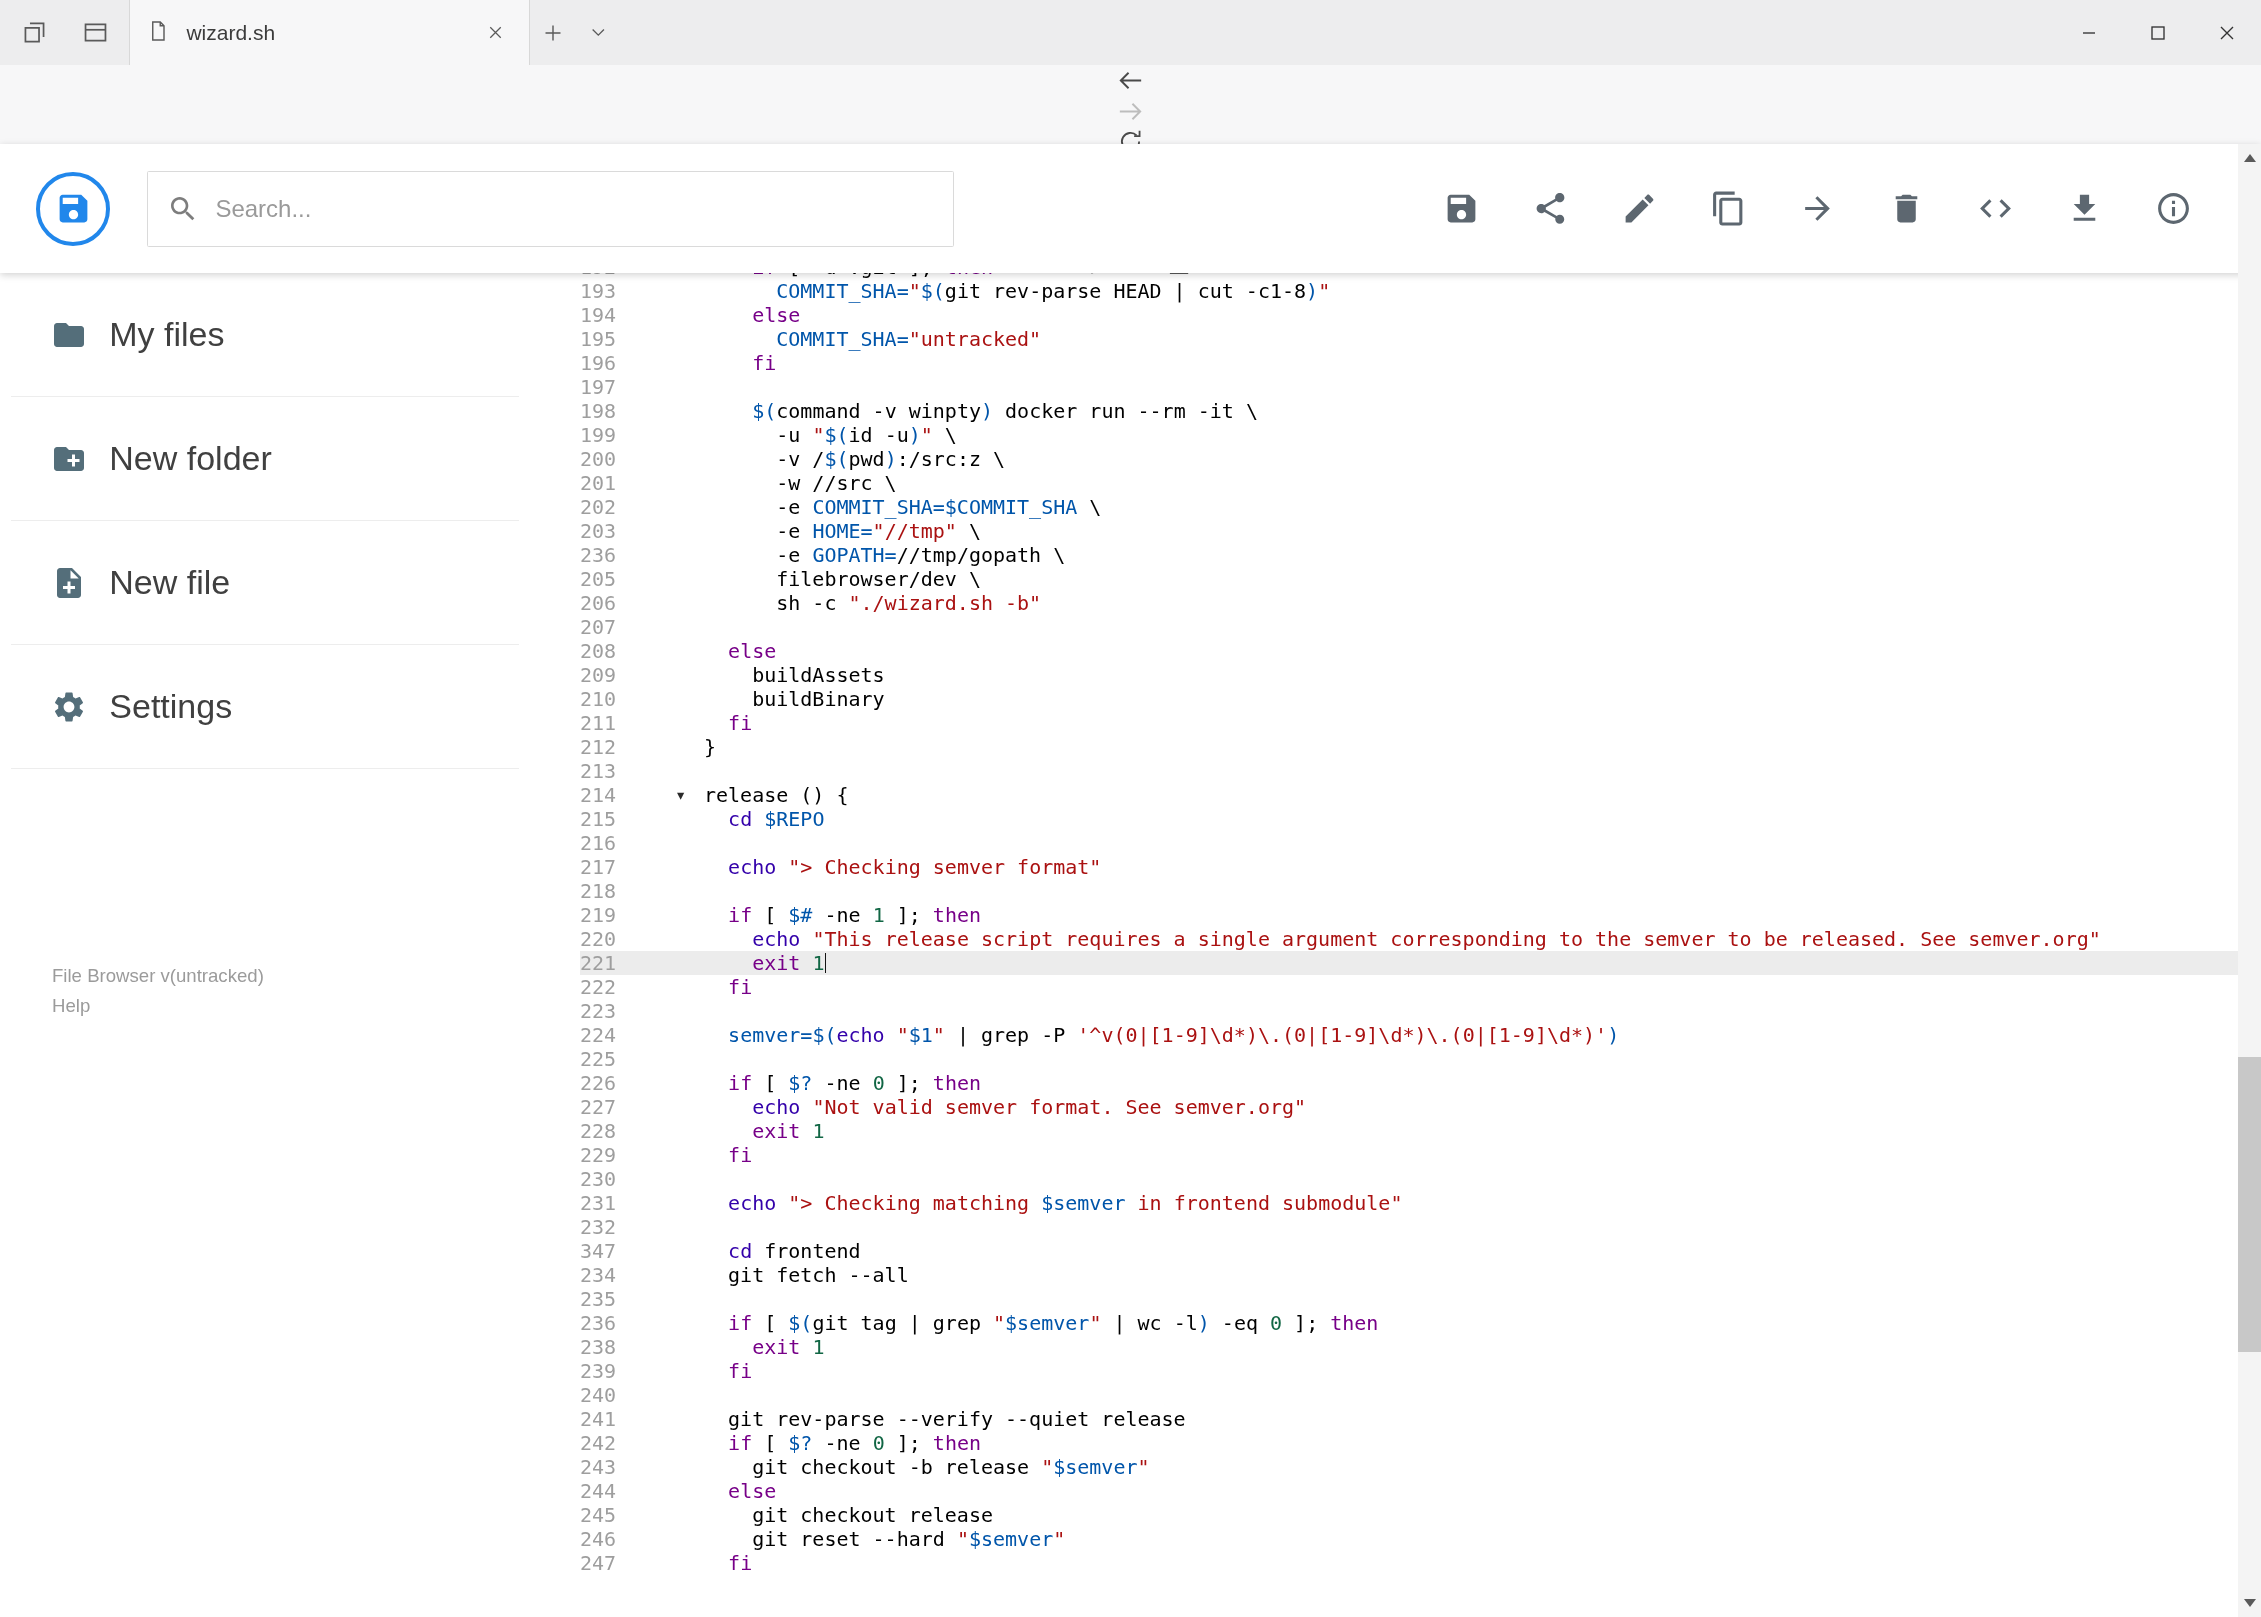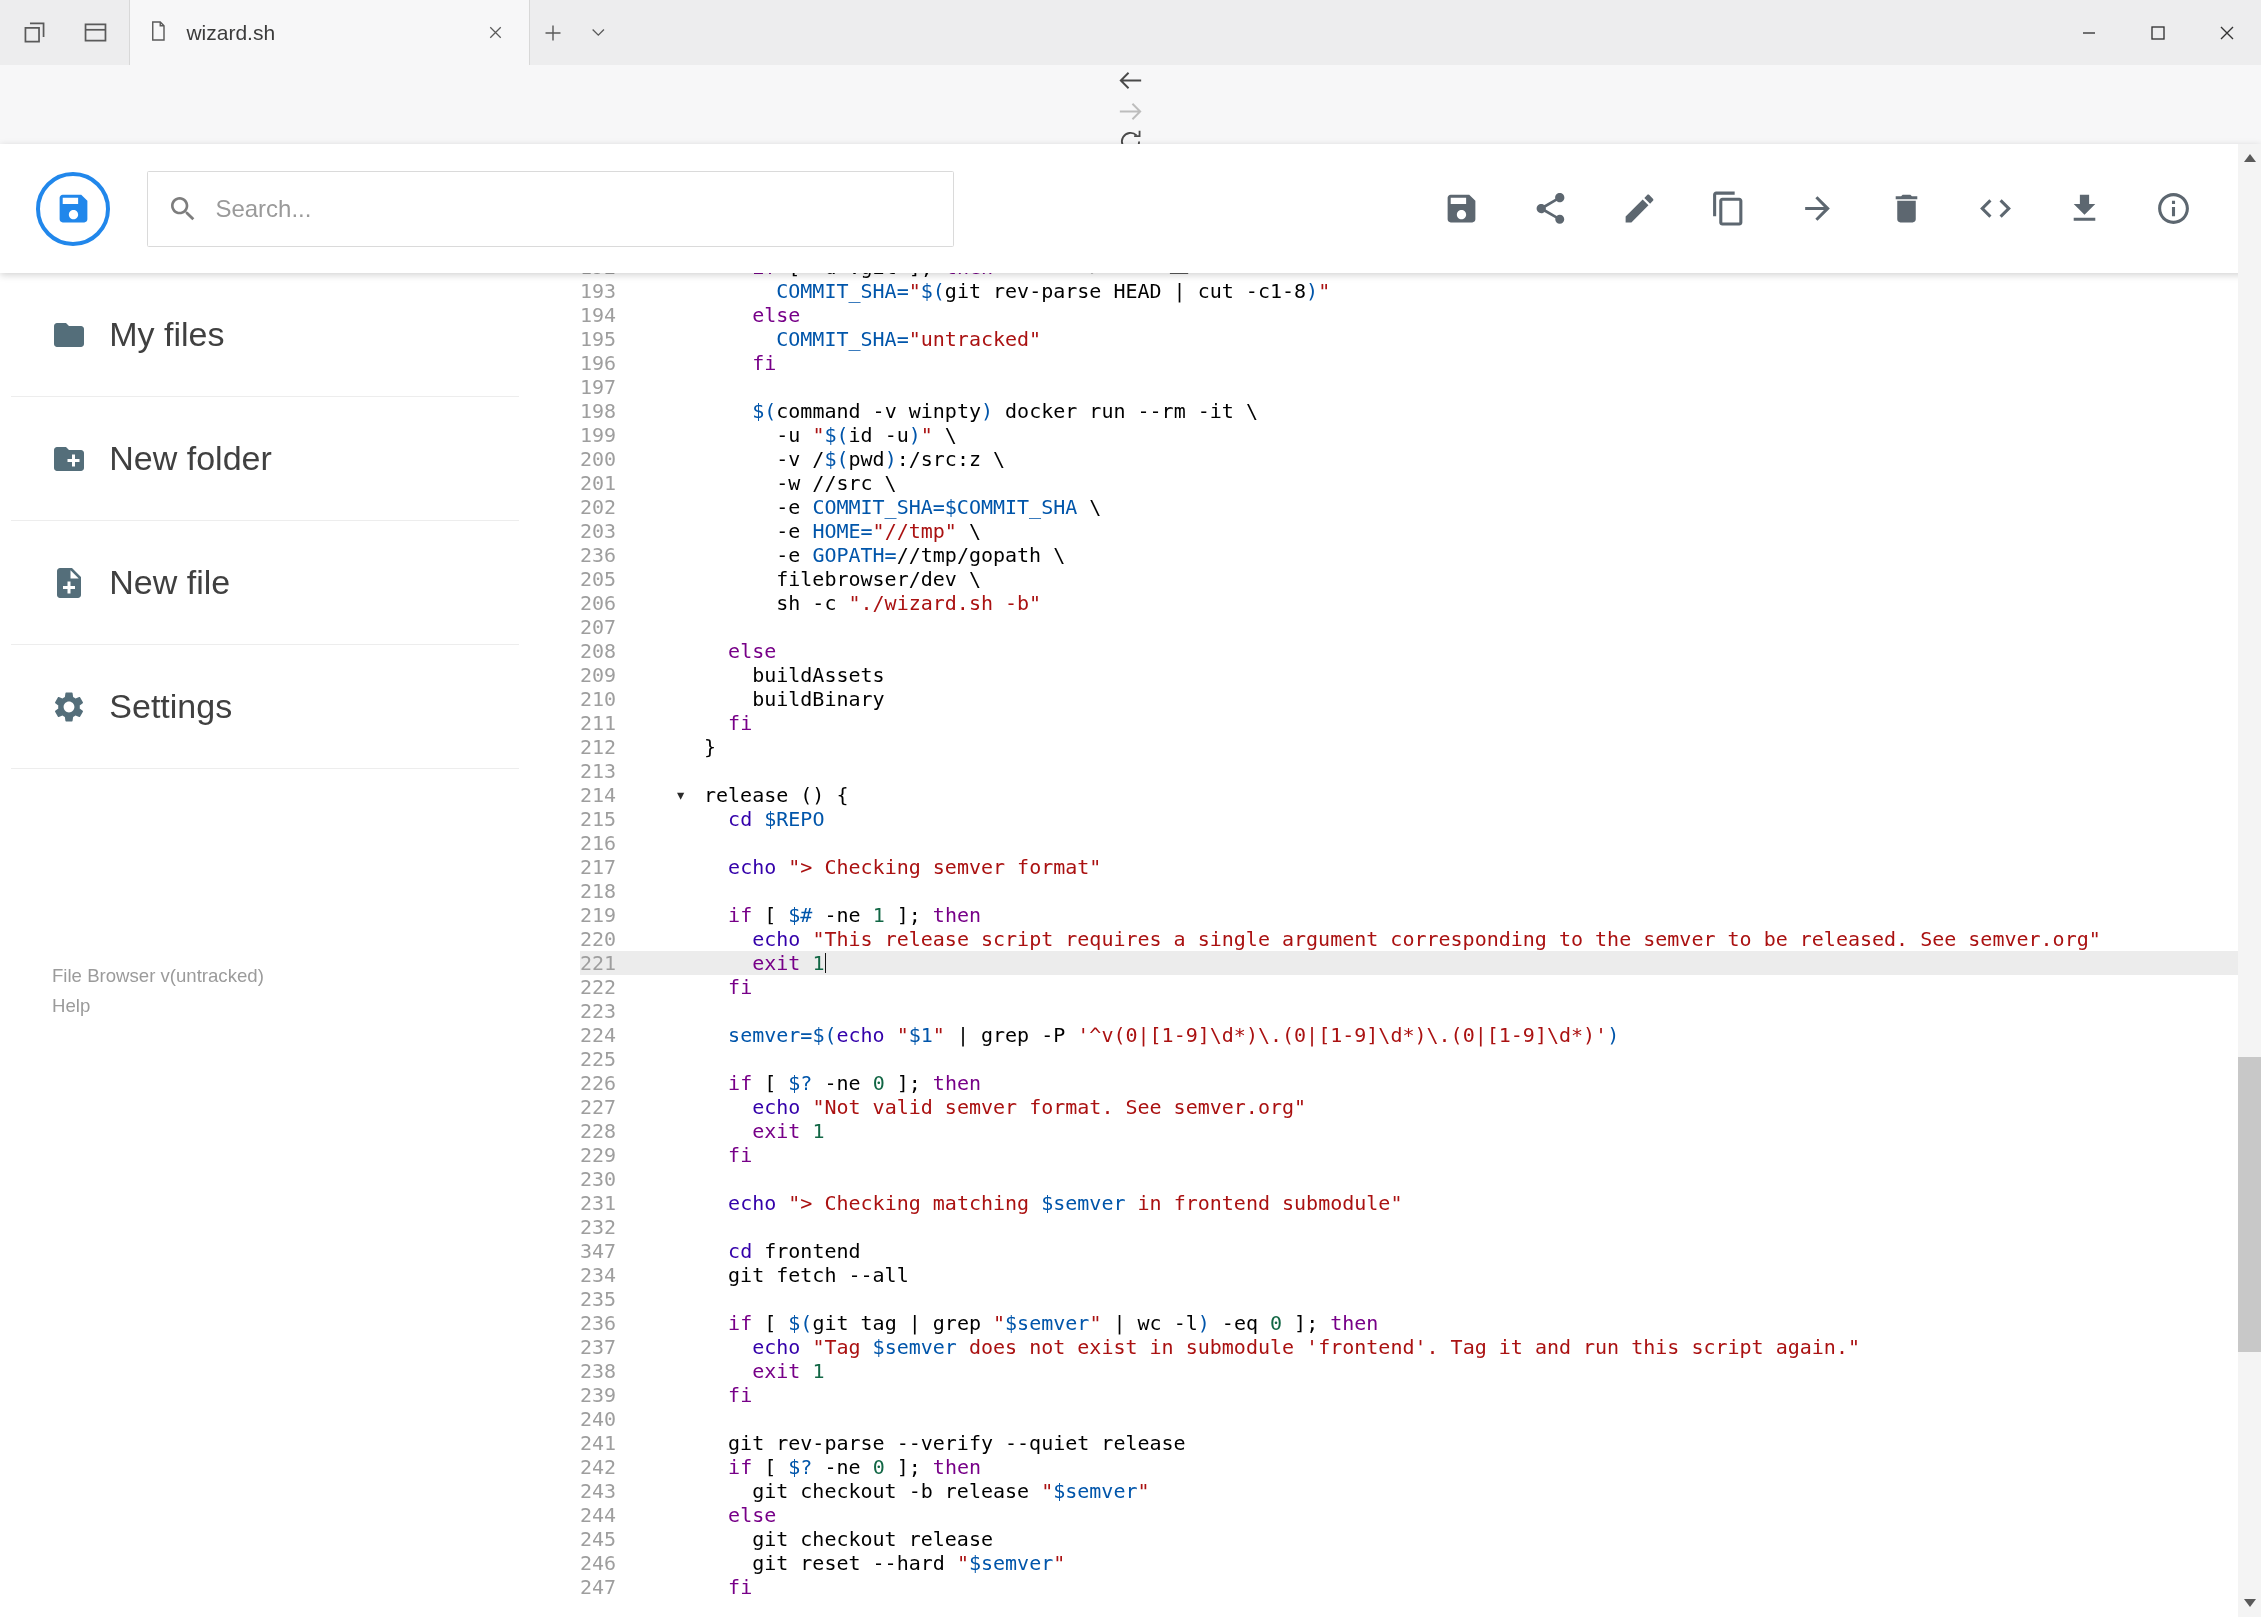--- a/index.html
+++ b/index.html
@@ -348,21 +348,20 @@
           <div class="row"><div class="gut"><span>227</span></div><div class="code"><span class="t-p">    </span><span class="t-b">echo</span><span class="t-p"> </span><span class="t-s">"Not valid semver format. See semver.org"</span></div></div>
           <div class="row"><div class="gut"><span>228</span></div><div class="code"><span class="t-p">    </span><span class="t-k">exit</span><span class="t-p"> </span><span class="t-n">1</span></div></div>
           <div class="row"><div class="gut"><span>229</span></div><div class="code"><span class="t-p">  </span><span class="t-k">fi</span></div></div>
           <div class="row"><div class="gut"><span>230</span></div><div class="code"></div></div>
           <div class="row"><div class="gut"><span>231</span></div><div class="code"><span class="t-p">  </span><span class="t-b">echo</span><span class="t-p"> </span><span class="t-s">"&gt; Checking matching </span><span class="t-v">$semver</span><span class="t-s"> in frontend submodule"</span></div></div>
           <div class="row"><div class="gut"><span>232</span></div><div class="code"></div></div>
           <div class="row"><div class="gut"><span>347</span></div><div class="code"><span class="t-p">  </span><span class="t-b">cd</span><span class="t-p"> frontend</span></div></div>
           <div class="row"><div class="gut"><span>234</span></div><div class="code"><span class="t-p">  git fetch --all</span></div></div>
           <div class="row"><div class="gut"><span>235</span></div><div class="code"></div></div>
           <div class="row"><div class="gut"><span>236</span></div><div class="code"><span class="t-p">  </span><span class="t-k">if</span><span class="t-p"> [ </span><span class="t-v">$(</span><span class="t-p">git tag | grep </span><span class="t-s">"</span><span class="t-v">$semver</span><span class="t-s">"</span><span class="t-p"> | wc -l</span><span class="t-v">)</span><span class="t-p"> -eq </span><span class="t-n">0</span><span class="t-p"> ]; </span><span class="t-k">then</span></div></div>
-          <div class="row"><div class="gut"><span>237</span></div><div class="code"><span class="t-p">    </span><span class="t-b">echo</span><span class="t-p"> </span><span class="t-s">"Tag </span><span class="t-v">$semver</span><span class="t-s"> does not exist in submodule 'frontend'. Tag it and run this script again."</span></div></div>
           <div class="row"><div class="gut"><span>238</span></div><div class="code"><span class="t-p">    </span><span class="t-k">exit</span><span class="t-p"> </span><span class="t-n">1</span></div></div>
           <div class="row"><div class="gut"><span>239</span></div><div class="code"><span class="t-p">  </span><span class="t-k">fi</span></div></div>
           <div class="row"><div class="gut"><span>240</span></div><div class="code"></div></div>
           <div class="row"><div class="gut"><span>241</span></div><div class="code"><span class="t-p">  git rev-parse --verify --quiet release</span></div></div>
           <div class="row"><div class="gut"><span>242</span></div><div class="code"><span class="t-p">  </span><span class="t-k">if</span><span class="t-p"> [ </span><span class="t-v">$?</span><span class="t-p"> -ne </span><span class="t-n">0</span><span class="t-p"> ]; </span><span class="t-k">then</span></div></div>
           <div class="row"><div class="gut"><span>243</span></div><div class="code"><span class="t-p">    git checkout -b release </span><span class="t-s">"</span><span class="t-v">$semver</span><span class="t-s">"</span></div></div>
           <div class="row"><div class="gut"><span>244</span></div><div class="code"><span class="t-p">  </span><span class="t-k">else</span></div></div>
           <div class="row"><div class="gut"><span>245</span></div><div class="code"><span class="t-p">    git checkout release</span></div></div>
           <div class="row"><div class="gut"><span>246</span></div><div class="code"><span class="t-p">    git reset --hard </span><span class="t-s">"</span><span class="t-v">$semver</span><span class="t-s">"</span></div></div>
           <div class="row"><div class="gut"><span>247</span></div><div class="code"><span class="t-p">  </span><span class="t-k">fi</span></div></div>

